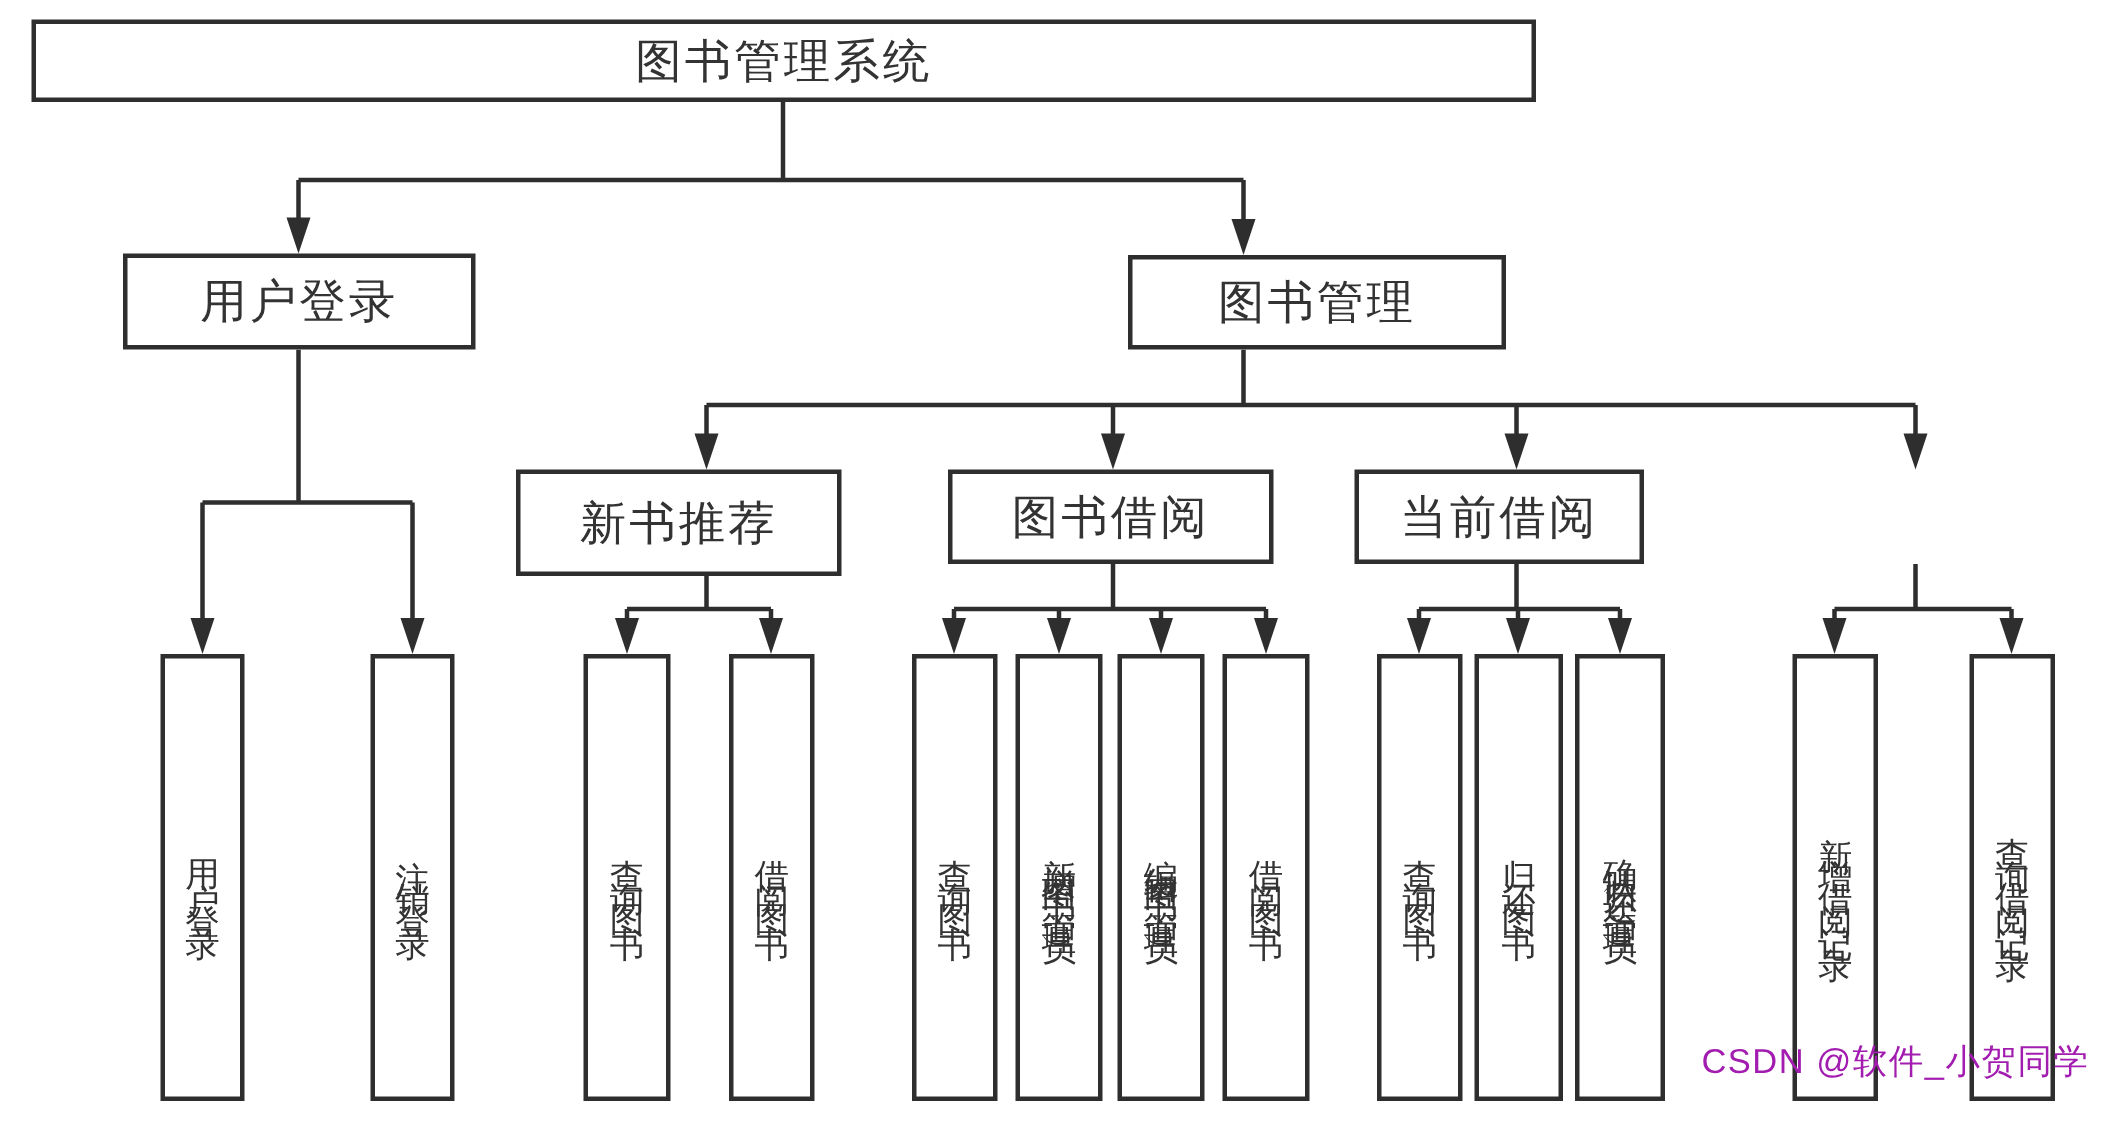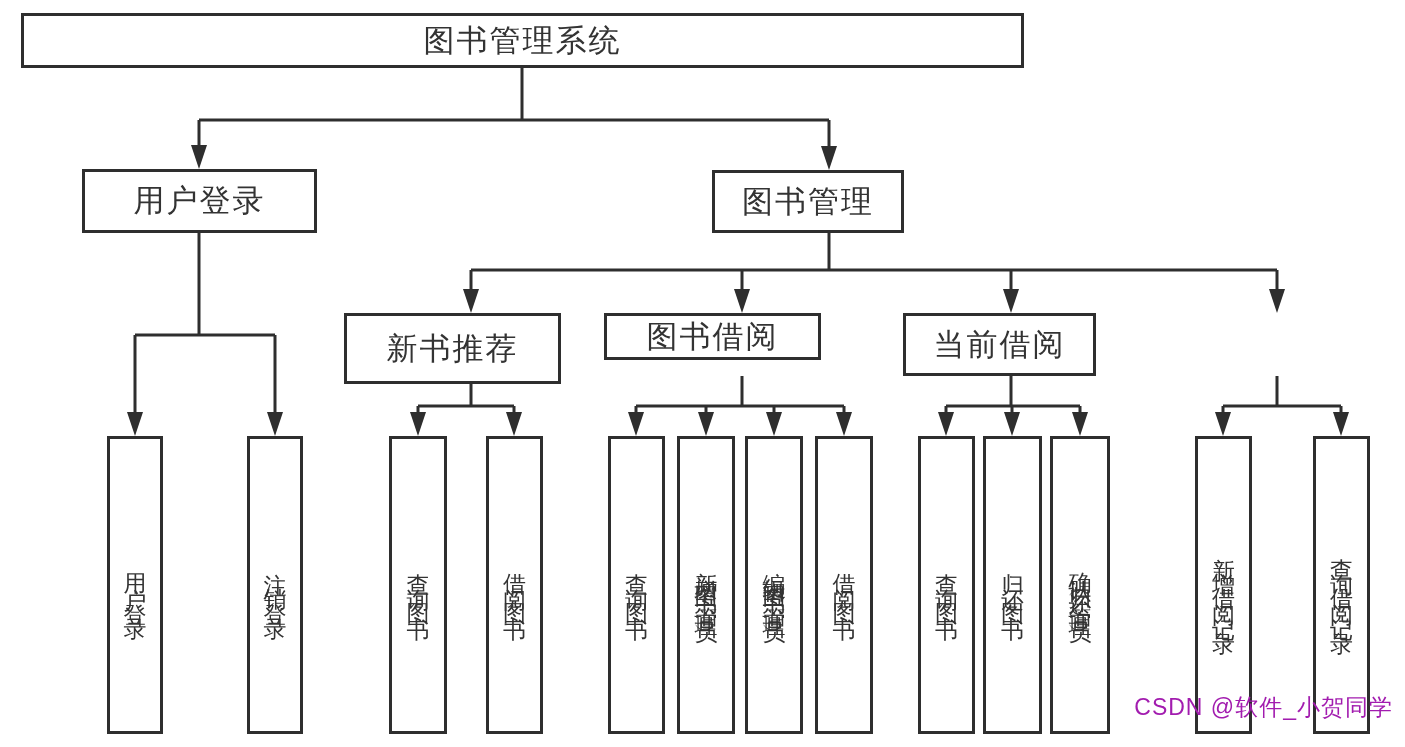--- a/index.html
+++ b/index.html
@@ -66,24 +66,24 @@
       <polygon points="1004,412 1020,412 1012,436"></polygon>
       <polygon points="1072,412 1088,412 1080,436"></polygon>
       <polygon points="1215,412 1231,412 1223,436"></polygon>
       <polygon points="1333,412 1349,412 1341,436"></polygon>
     </g>
   </svg>
 
   <div class="node h" style="left:21px;top:13px;width:1003px;height:55px">图书管理系统</div>
 
   <div class="node h" style="left:82px;top:169px;width:235px;height:64px">用户登录</div>
-  <div class="node h" style="left:712px;top:170px;width:192px;height:63px">图书管理</div>
+  <div class="node h" style="left:752px;top:170px;width:252px;height:63px">图书管理</div>
 
   <div class="node h" style="left:344px;top:313px;width:217px;height:71px">新书推荐</div>
-  <div class="node h" style="left:604px;top:313px;width:217px;height:47px">图书借阅</div>
+  <div class="node h" style="left:632px;top:313px;width:217px;height:63px">图书借阅</div>
   <div class="node h" style="left:903px;top:313px;width:193px;height:63px">当前借阅</div>
 
   <div class="node v" style="left:107px;top:436px;width:56px;height:298px">
     <span class="vtext">用户登录</span>
   </div>
   <div class="node v" style="left:247px;top:436px;width:56px;height:298px">
     <span class="vtext">注销登录</span>
   </div>
 
   <div class="node v" style="left:389px;top:436px;width:58px;height:298px">

